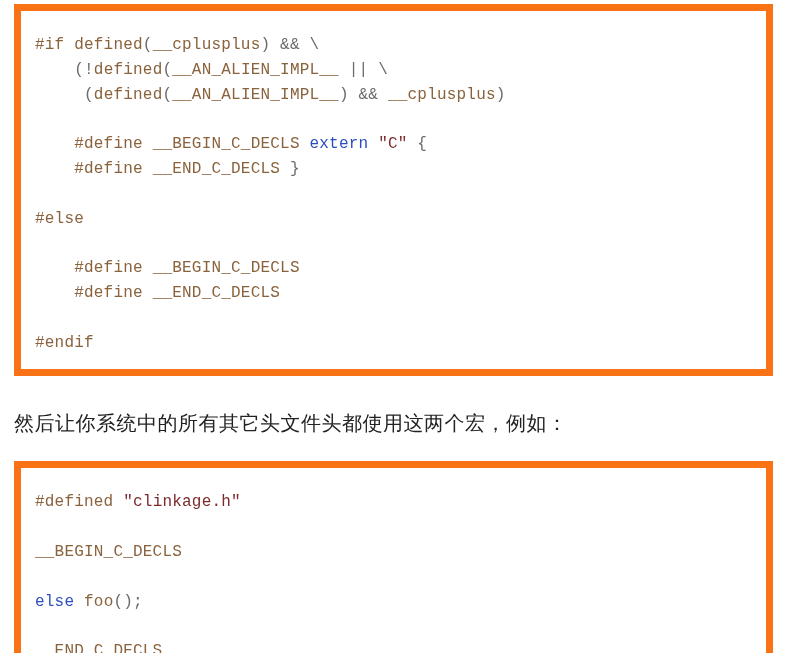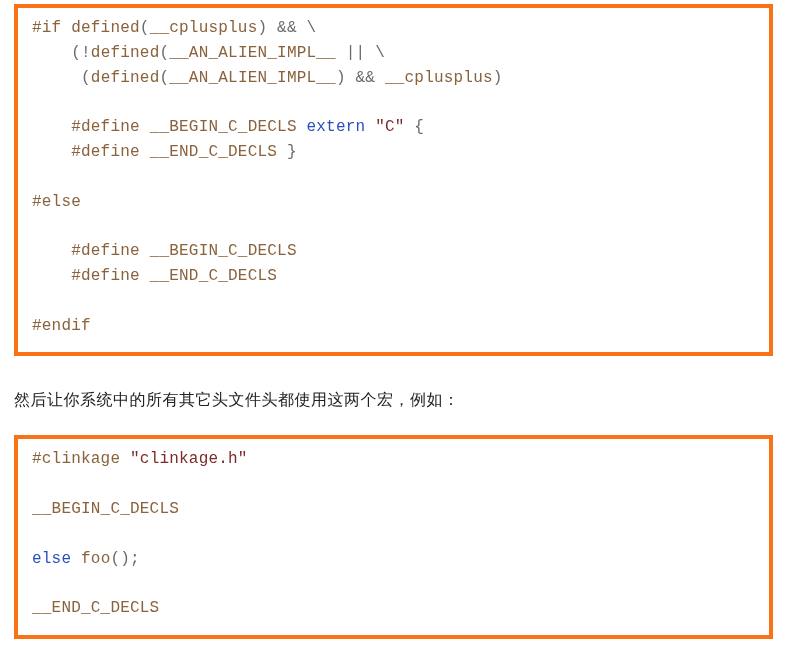--- a/index.html
+++ b/index.html
@@ -8,31 +8,31 @@
     background: #ffffff;
     width: 787px;
   }
   body {
     font-family: "Helvetica Neue", Arial, "PingFang SC", "Microsoft YaHei", sans-serif;
     color: #333;
     padding: 4px 14px 20px 14px;
     box-sizing: border-box;
   }
   .code-block {
-    border: 4px solid #f97316;
-    padding: 8px 14px 14px 14px;
+    border: 7px solid #f97316;
+    padding: 22px 14px 14px 14px;
     font-family: "Courier New", Courier, monospace;
     font-size: 16px;
     line-height: 1.55;
     white-space: pre;
     letter-spacing: 0.2px;
   }
   .prose {
     margin: 34px 0 24px 0;
-    font-size: 16px;
+    font-size: 20px;
     letter-spacing: 0.5px;
     color: #222;
   }
   .c-dir   { color: #8a633d; }   
   .c-name  { color: #8a633d; }   
   .c-op    { color: #6b6b6b; }   
   .c-kw    { color: #2a4fbf; }   
   .c-str   { color: #7d2a2a; }   
   .c-plain { color: #8a633d; }
 </style>
@@ -48,19 +48,19 @@
 
 <span class="c-dir">#else</span>
 
 <span>    </span><span class="c-dir">#define</span><span> </span><span class="c-name">__BEGIN_C_DECLS</span>
 <span>    </span><span class="c-dir">#define</span><span> </span><span class="c-name">__END_C_DECLS</span>
 
 <span class="c-dir">#endif</span></div>
 
 <p class="prose">然后让你系统中的所有其它头文件头都使用这两个宏，例如：</p>
 
-<div class="code-block"><span class="c-dir">#clinkage</span><span> </span><span class="c-str">"clinkage.h"</span>
+<div class="code-block"><span class="c-dir">#defined</span><span> </span><span class="c-str">"clinkage.h"</span>
 
 <span class="c-name">__BEGIN_C_DECLS</span>
 
 <span class="c-kw">else</span><span> </span><span class="c-plain">foo</span><span class="c-op">();</span>
 
 <span class="c-name">__END_C_DECLS</span></div>
 
 </body></html>

